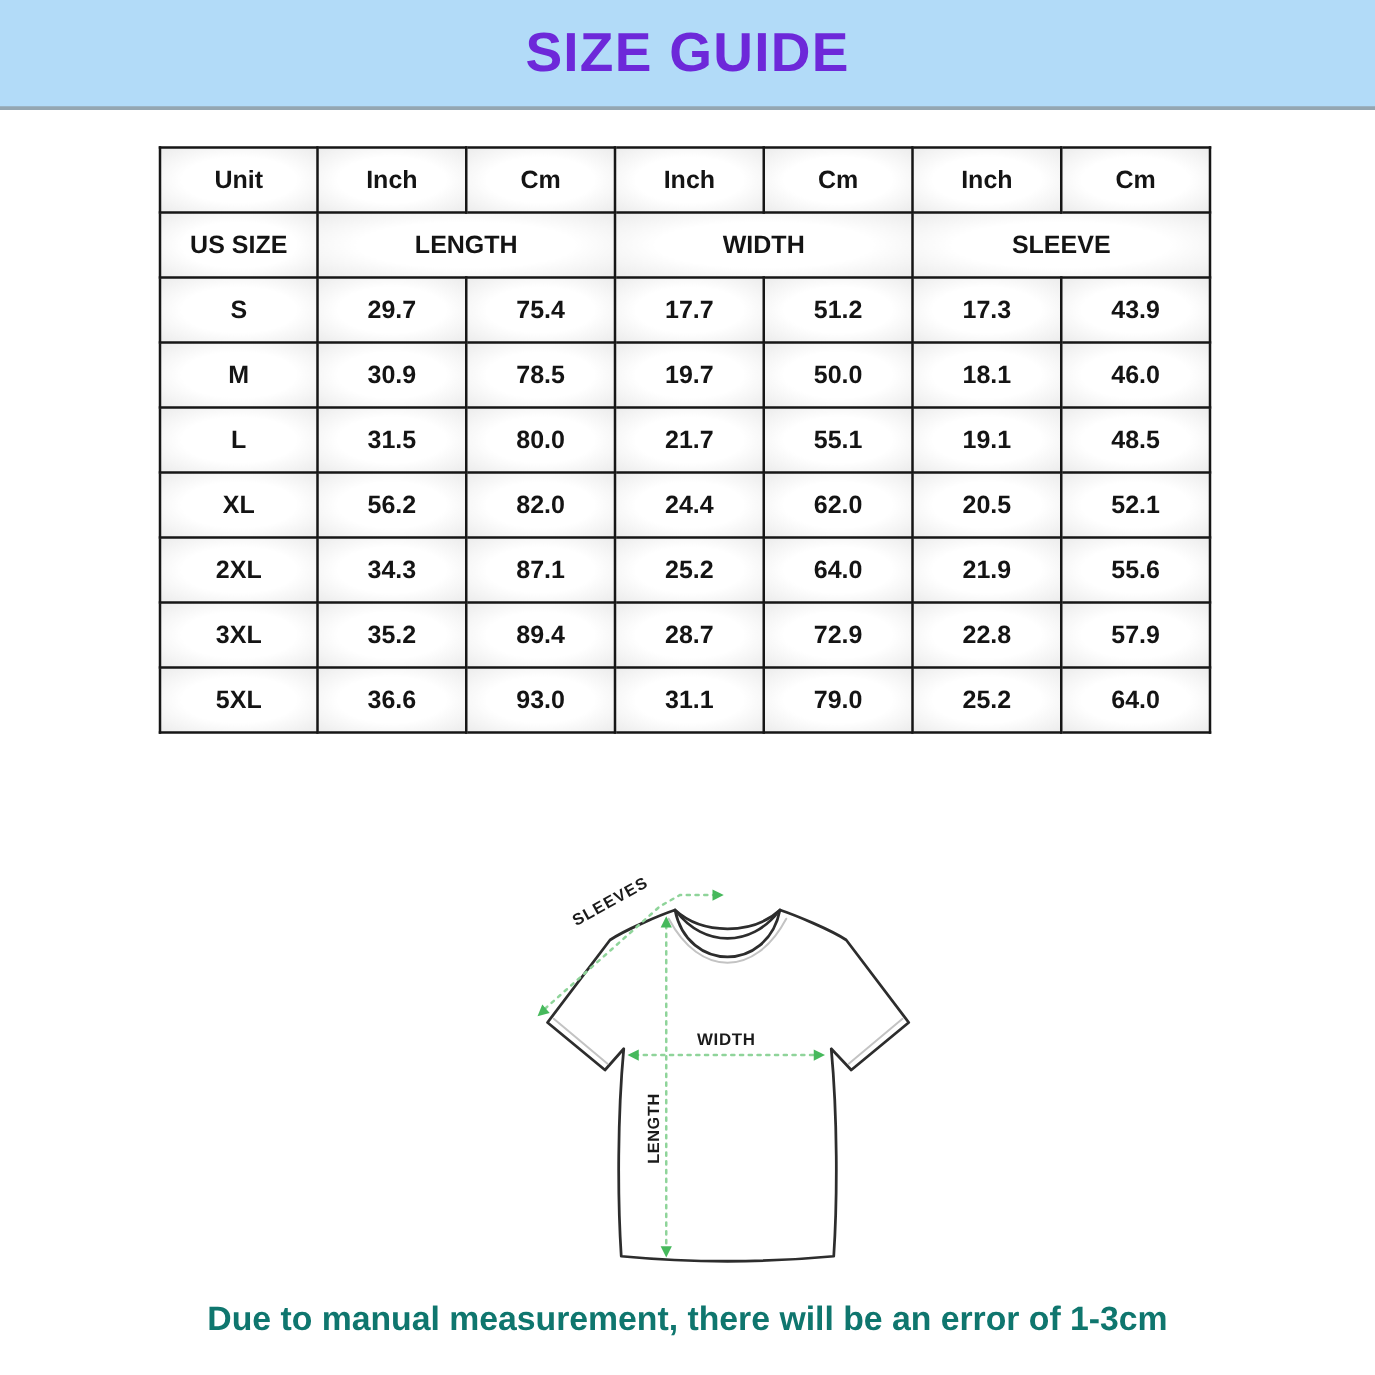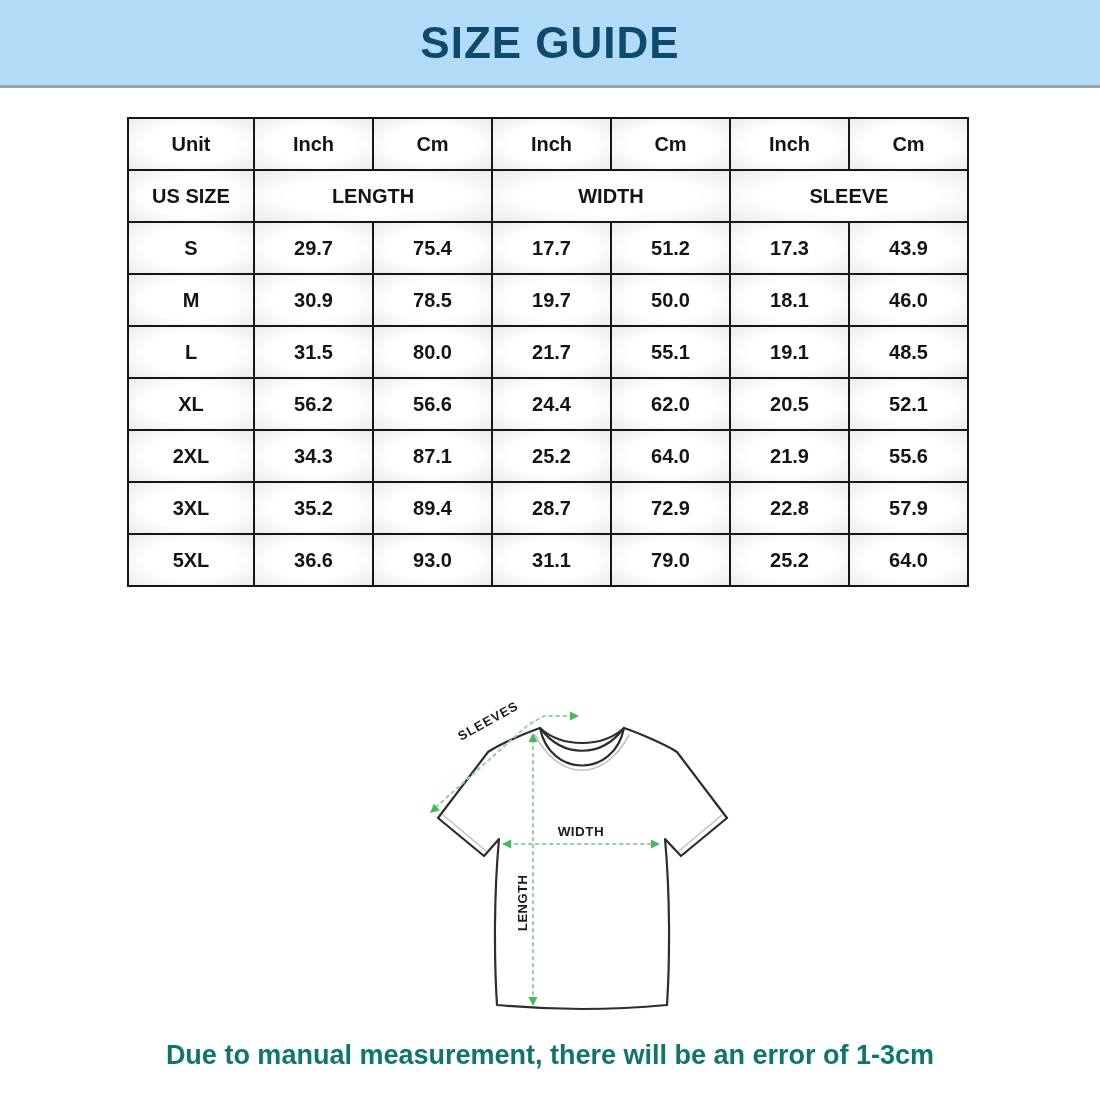--- a/index.html
+++ b/index.html
@@ -7,21 +7,21 @@
     width:1100px;height:1100px;position:relative;background:#ffffff;
     font-family:"Liberation Sans","DejaVu Sans",sans-serif;
     -webkit-font-smoothing:antialiased;
   }
   .banner{
     position:absolute;left:0;top:0;width:1100px;height:85px;
     background:#b2dbf8;border-bottom:3px solid #94a6b1;
     display:flex;align-items:center;justify-content:center;
   }
   .banner h1{
-    margin:0;font-size:44px;font-weight:bold;color:#0c4a6e;letter-spacing:1px;
+    margin:0;font-size:44px;font-weight:bold;color:#6d28d9;letter-spacing:1px;
   }
   table.size-table{
     position:absolute;left:127px;top:117px;
     border-collapse:collapse;table-layout:fixed;
   }
   table.size-table th,table.size-table td{
     border:2.5px solid #161616;
     height:50px;text-align:center;vertical-align:middle;
     color:#141414;font-weight:bold;
     background:radial-gradient(ellipse at center,#ffffff 52%,#ececec 100%);
@@ -99,21 +99,21 @@
       <td>31.5</td>
       <td>80.0</td>
       <td>21.7</td>
       <td>55.1</td>
       <td>19.1</td>
       <td>48.5</td>
     </tr>
     <tr>
       <td>XL</td>
       <td>56.2</td>
-      <td>56.6</td>
+      <td>82.0</td>
       <td>24.4</td>
       <td>62.0</td>
       <td>20.5</td>
       <td>52.1</td>
     </tr>
     <tr>
       <td>2XL</td>
       <td>34.3</td>
       <td>87.1</td>
       <td>25.2</td>

